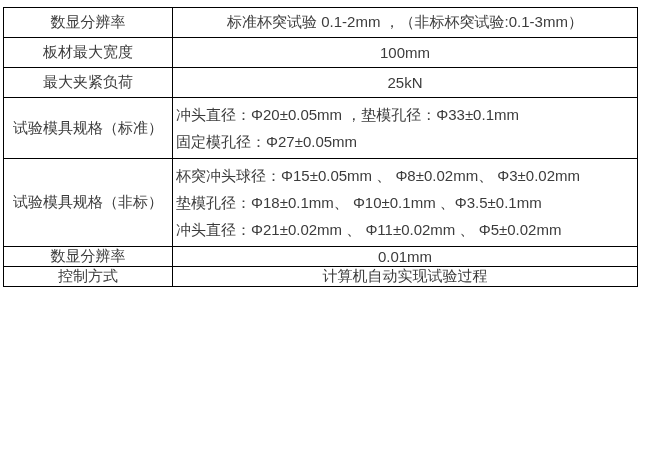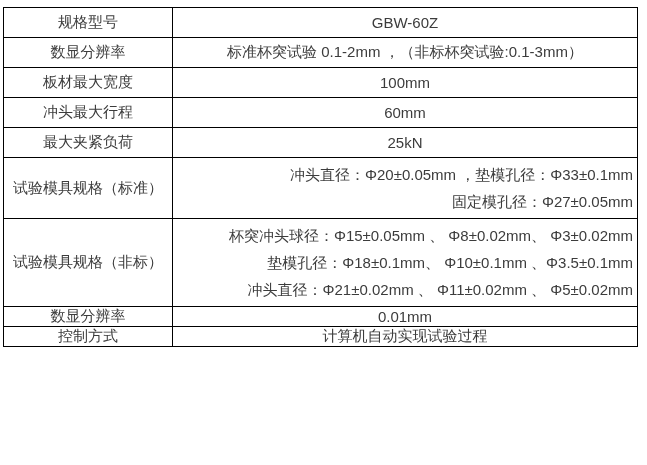--- a/index.html
+++ b/index.html
@@ -35,54 +35,46 @@
   }
   td.label-cell {
     width: 168px;
     text-align: center;
     font-size: 14.5px;
   }
   td.value-cell.single {
     text-align: center;
   }
   td.value-cell.multi {
-    text-align: right;
+    text-align: left;
     padding: 3px 4px 3px 3px;
   }
   td.value-cell.multi .value-line {
     line-height: 27px;
     white-space: nowrap;
   }
   tr.r-std { height: 30px; }
   tr.r-std2 { height: 18px; }
   tr.r-dies2 { height: 61px; }
   tr.r-dies3 { height: 86px; }
 </style>
 </head>
 <body>
 
 <div class="page">
   <div class="table-wrap">
     <table class="spec-table">
       <tbody>
         <tr class="r-std">
-          <td class="label-cell">规格型号</td>
-          <td class="value-cell single">GBW-60Z</td>
-        </tr>
-        <tr class="r-std">
           <td class="label-cell">数显分辨率</td>
           <td class="value-cell single">标准杯突试验 0.1-2mm ，（非标杯突试验:0.1-3mm）</td>
         </tr>
         <tr class="r-std">
           <td class="label-cell">板材最大宽度</td>
           <td class="value-cell single">100mm</td>
-        </tr>
-        <tr class="r-std">
-          <td class="label-cell">冲头最大行程</td>
-          <td class="value-cell single">60mm</td>
         </tr>
         <tr class="r-std">
           <td class="label-cell">最大夹紧负荷</td>
           <td class="value-cell single">25kN</td>
         </tr>
         <tr class="r-dies2">
           <td class="label-cell">试验模具规格（标准）</td>
           <td class="value-cell multi">
             <div class="value-line">冲头直径：Φ20±0.05mm ，垫模孔径：Φ33±0.1mm</div>
             <div class="value-line">固定模孔径：Φ27±0.05mm</div>

